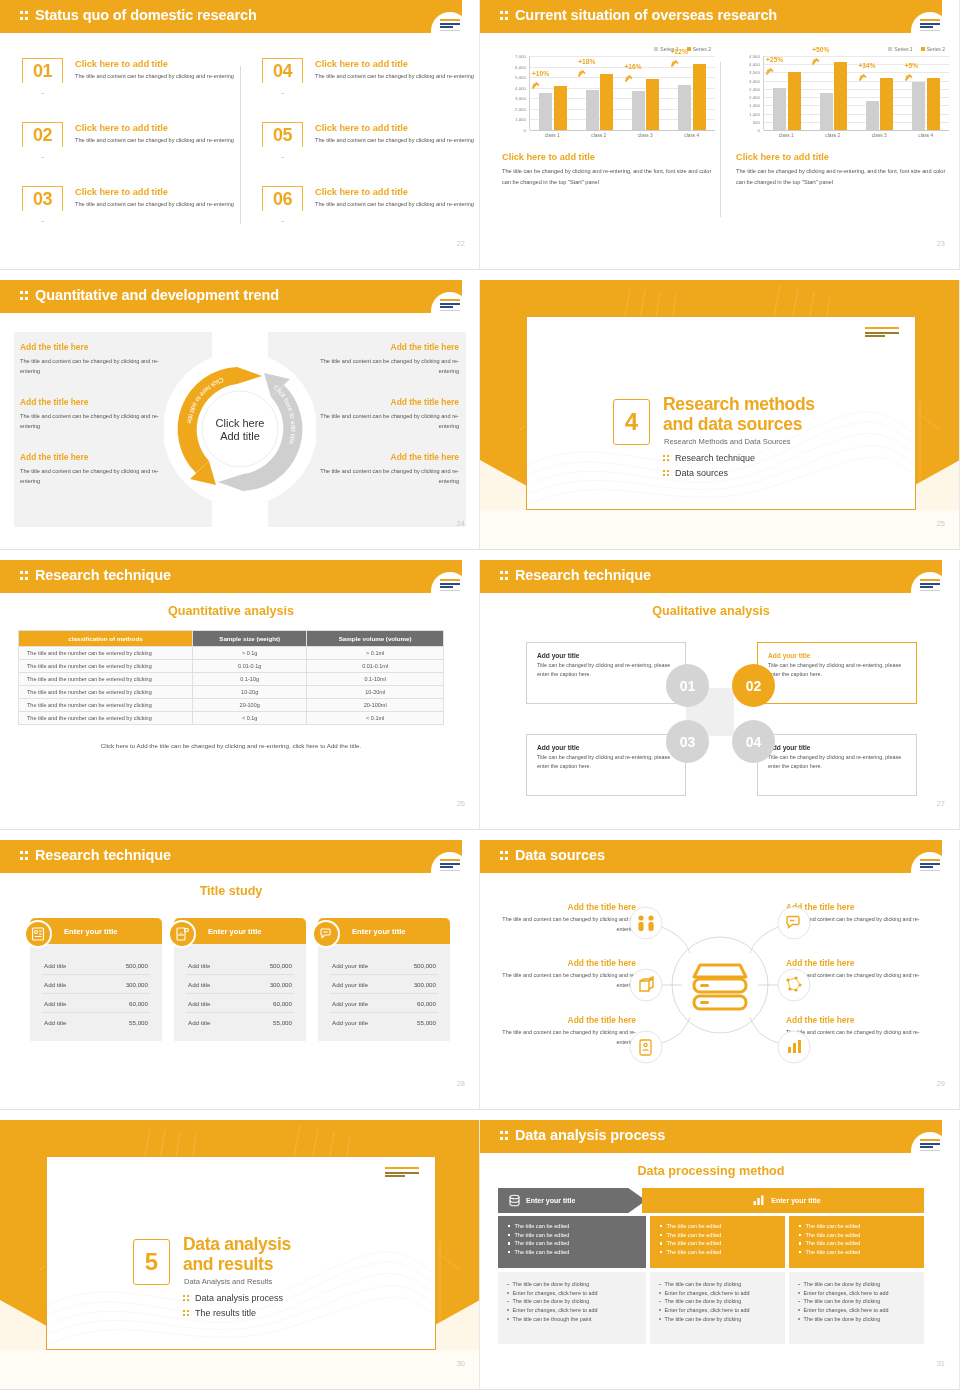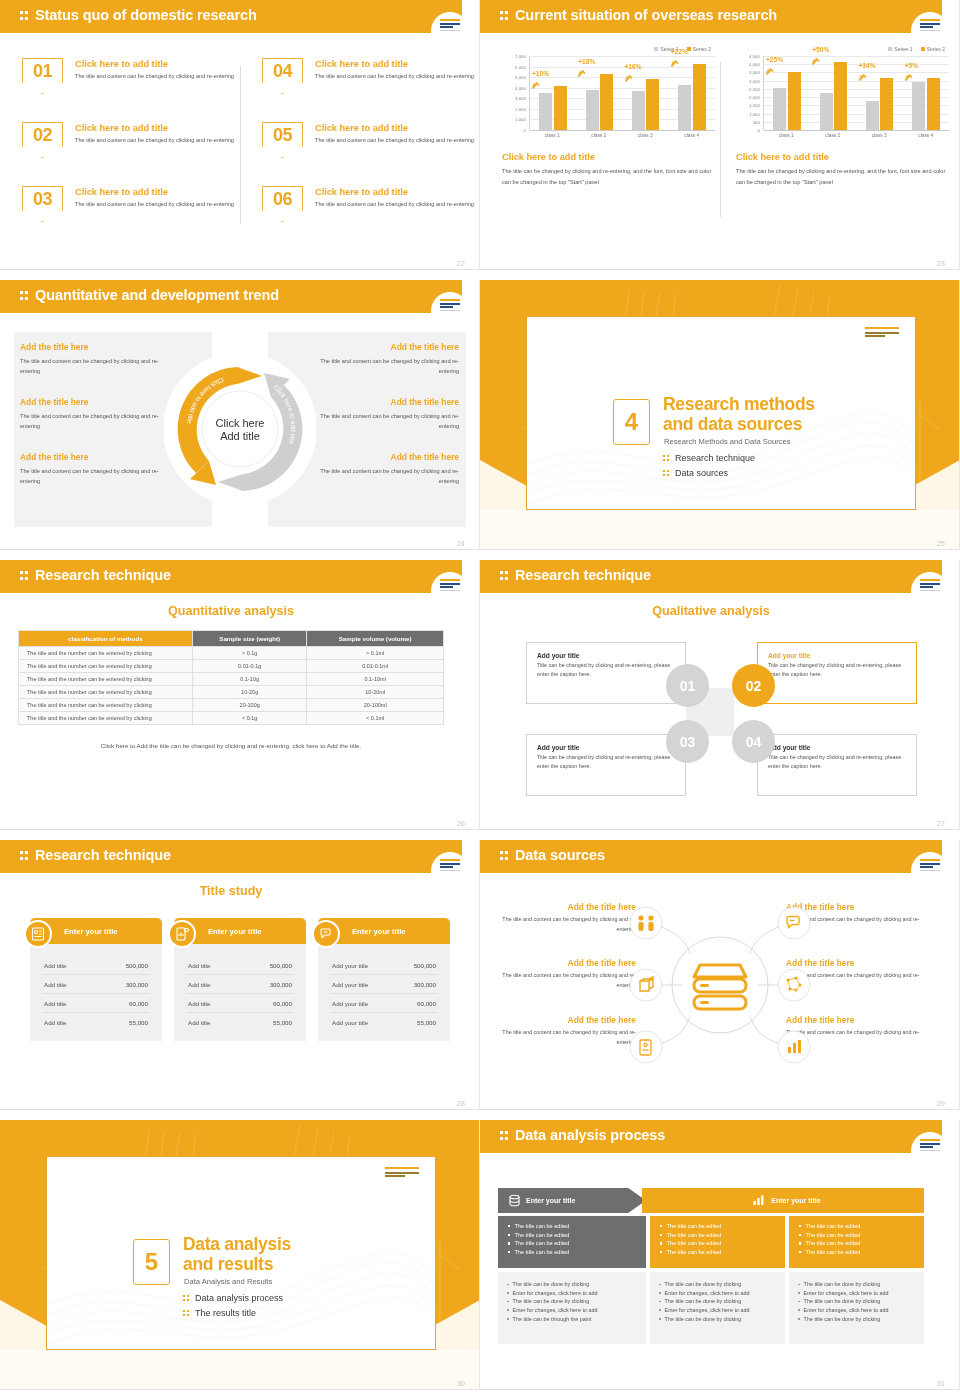--- a/index.html
+++ b/index.html
@@ -58,21 +58,21 @@
     position:absolute; left:9px; top:7px; width:20px; height:2.2px;
     background:#EFA81C;
   }
   .logo .t1, .logo .t2 {
     position:absolute; left:9px; background:#2b4a8b; height:1.8px;
   }
   .logo .t1 { top:11px; width:20px; }
   .logo .t2 { top:14px; width:13px; }
   .logo .ul { position:absolute; left:9px; top:18px; width:20px; height:1px; background:#cfcfcf;}
   .pgnum {
-    position:absolute; right:14px; bottom:1px;
+    position:absolute; right:14px; bottom:21px;
     font-size:7.5px; color:#c9c9c9;
   }
   
   .s22-wrap { position:absolute; left:0; top:40px; width:480px; height:215px; }
   .s22-col { position:absolute; top:18px; width:220px; }
   .s22-col.left { left:22px; }
   .s22-col.right { left:262px; }
   .s22-div {
     position:absolute; left:240px; top:26px; width:1px; height:158px; background:#dcdcdc;
   }
@@ -1036,20 +1036,21 @@
         </span>
       <div class="hdr-title">Data analysis process</div>
     </div>
     <div class="logo">
       <div class="semi"></div>
         <div class="bar"></div>
         <div class="t1"></div>
         <div class="t2"></div>
         <div class="ul"></div>
     </div>
+    <div class="sub-head">Data processing method</div>
 
     <div class="dp-hdrrow">
       <div class="dp-h1">
         <span style="position:absolute;left:10px;top:6px">
           <svg width="13" height="13" viewBox="0 0 13 13" fill="none" stroke="#fff" stroke-width="1.1">
             <ellipse cx="6.5" cy="3" rx="4.5" ry="1.8"></ellipse>
               <path d="M2 3v7c0 1 2 1.8 4.5 1.8S11 11 11 10V3"></path>
               <path d="M2 6.5c0 1 2 1.8 4.5 1.8S11 7.5 11 6.5"></path>
           </svg>
         </span>

